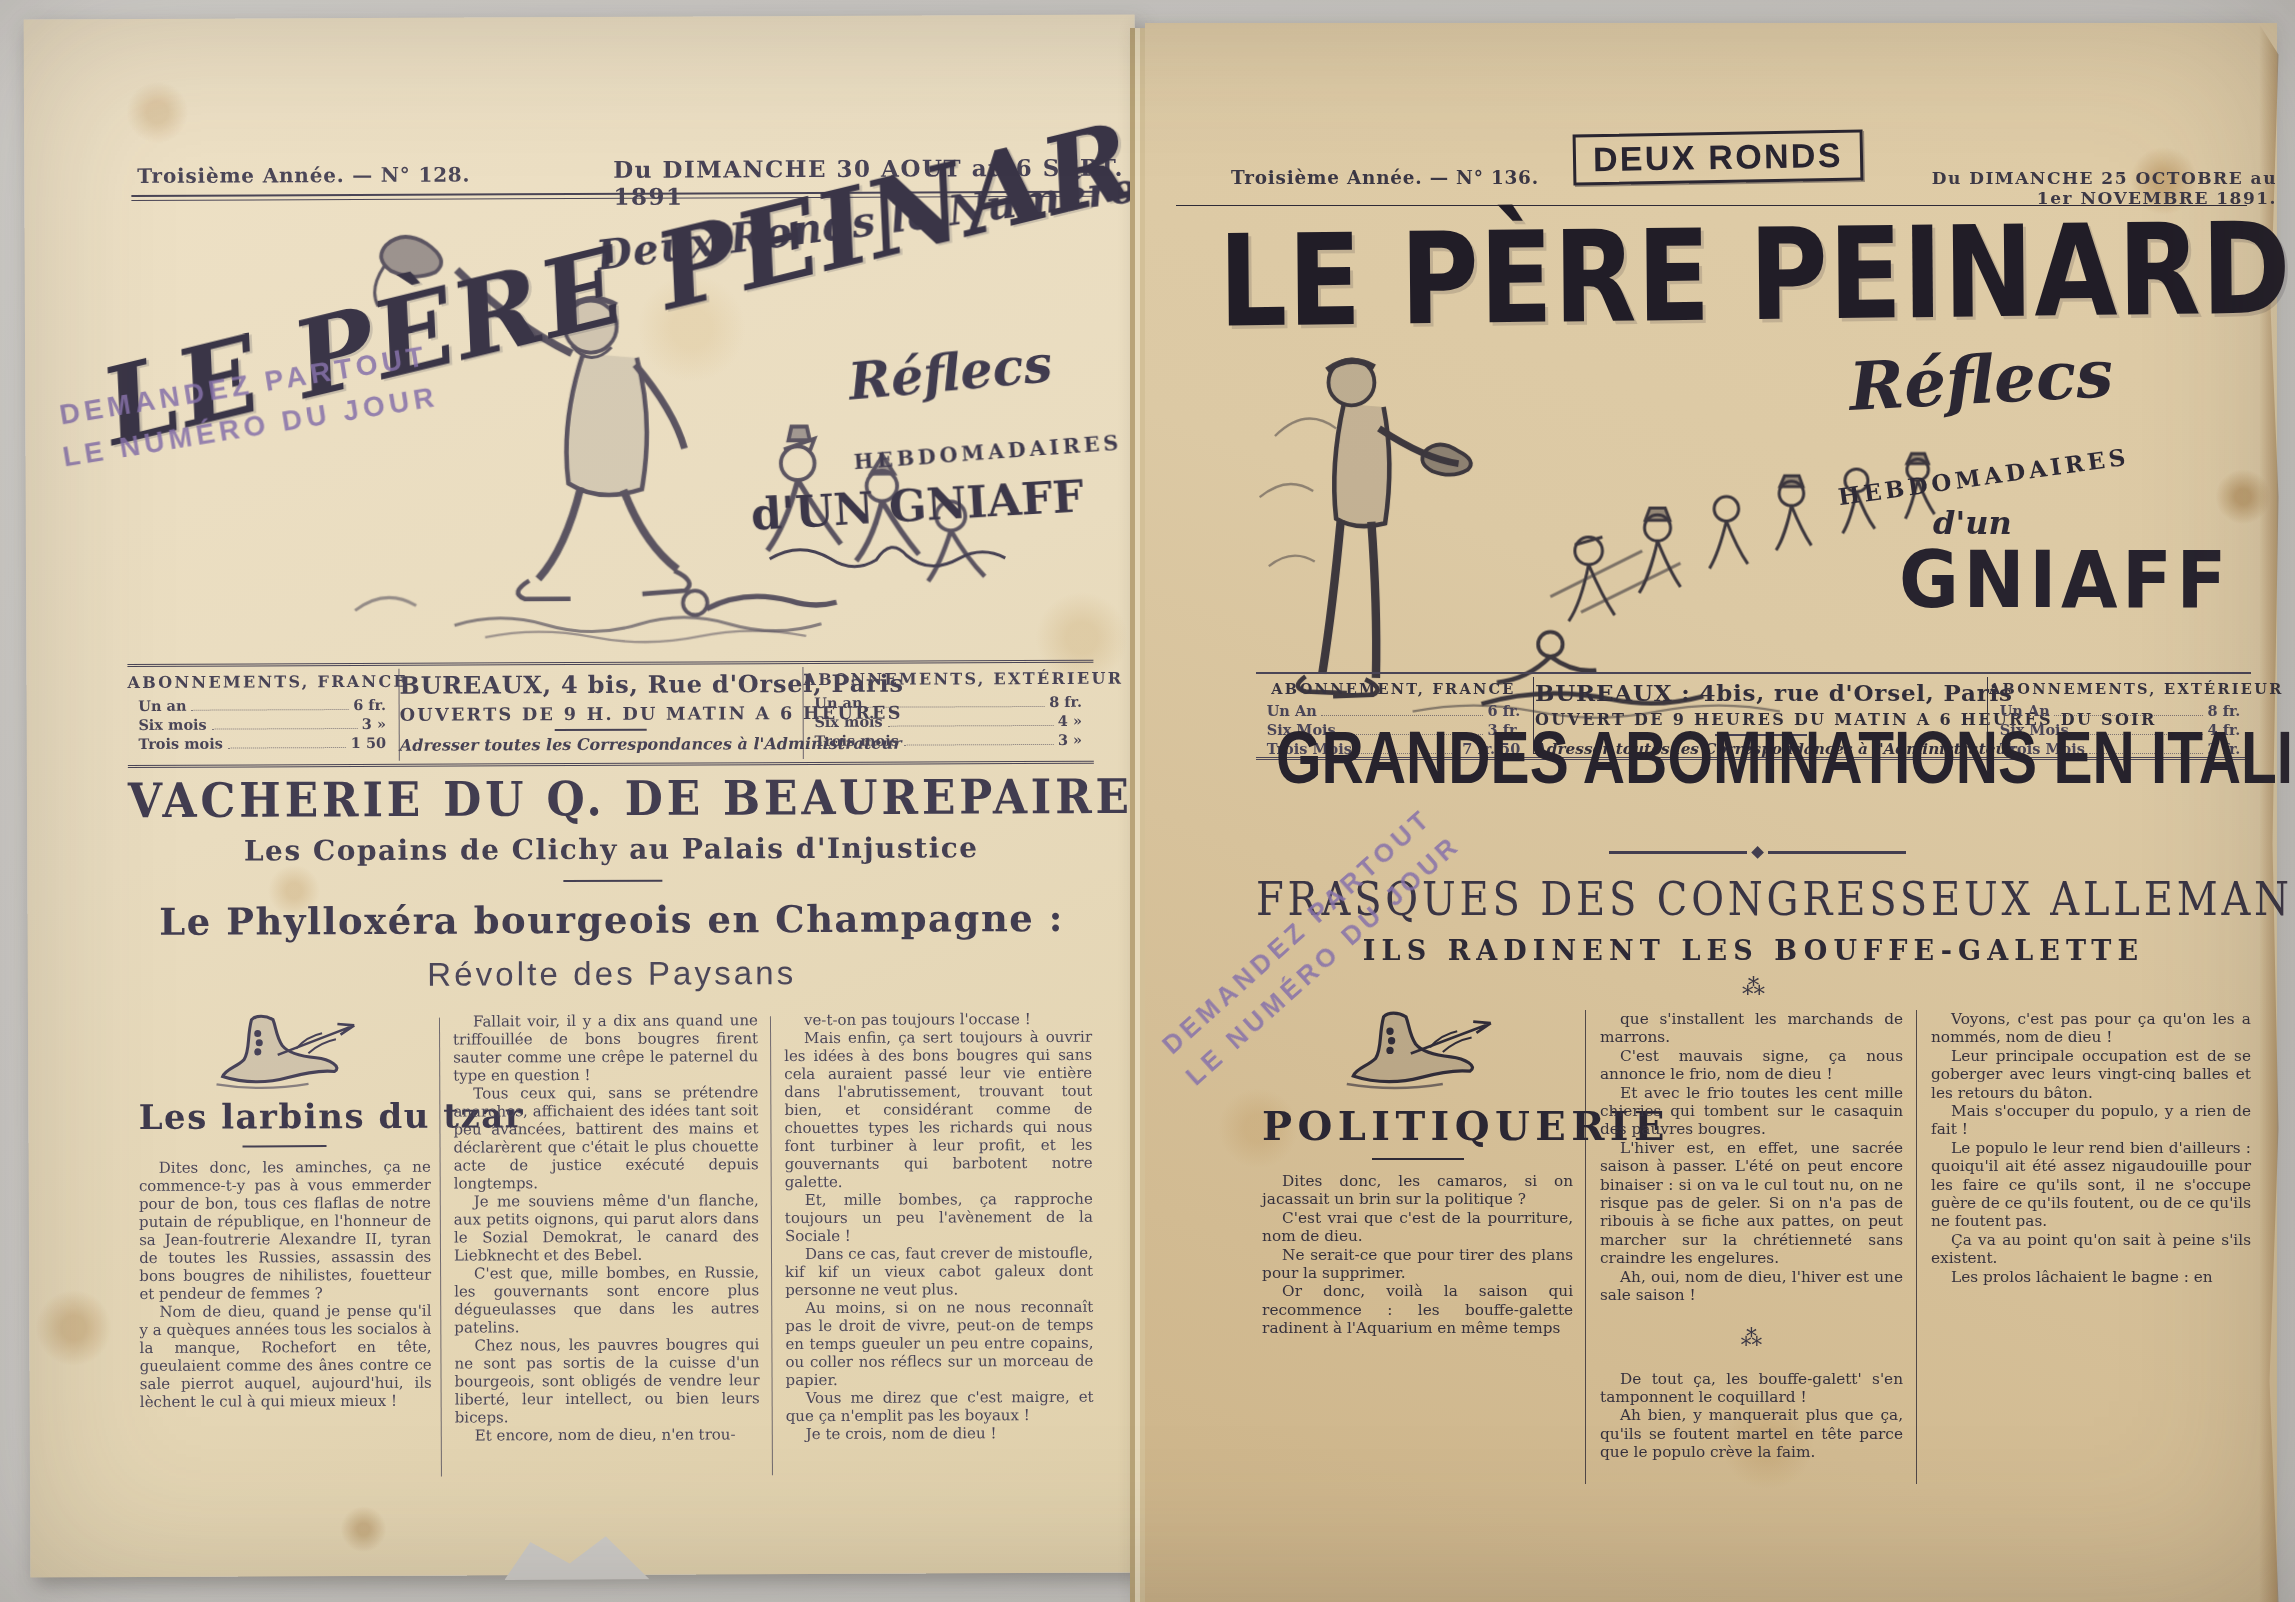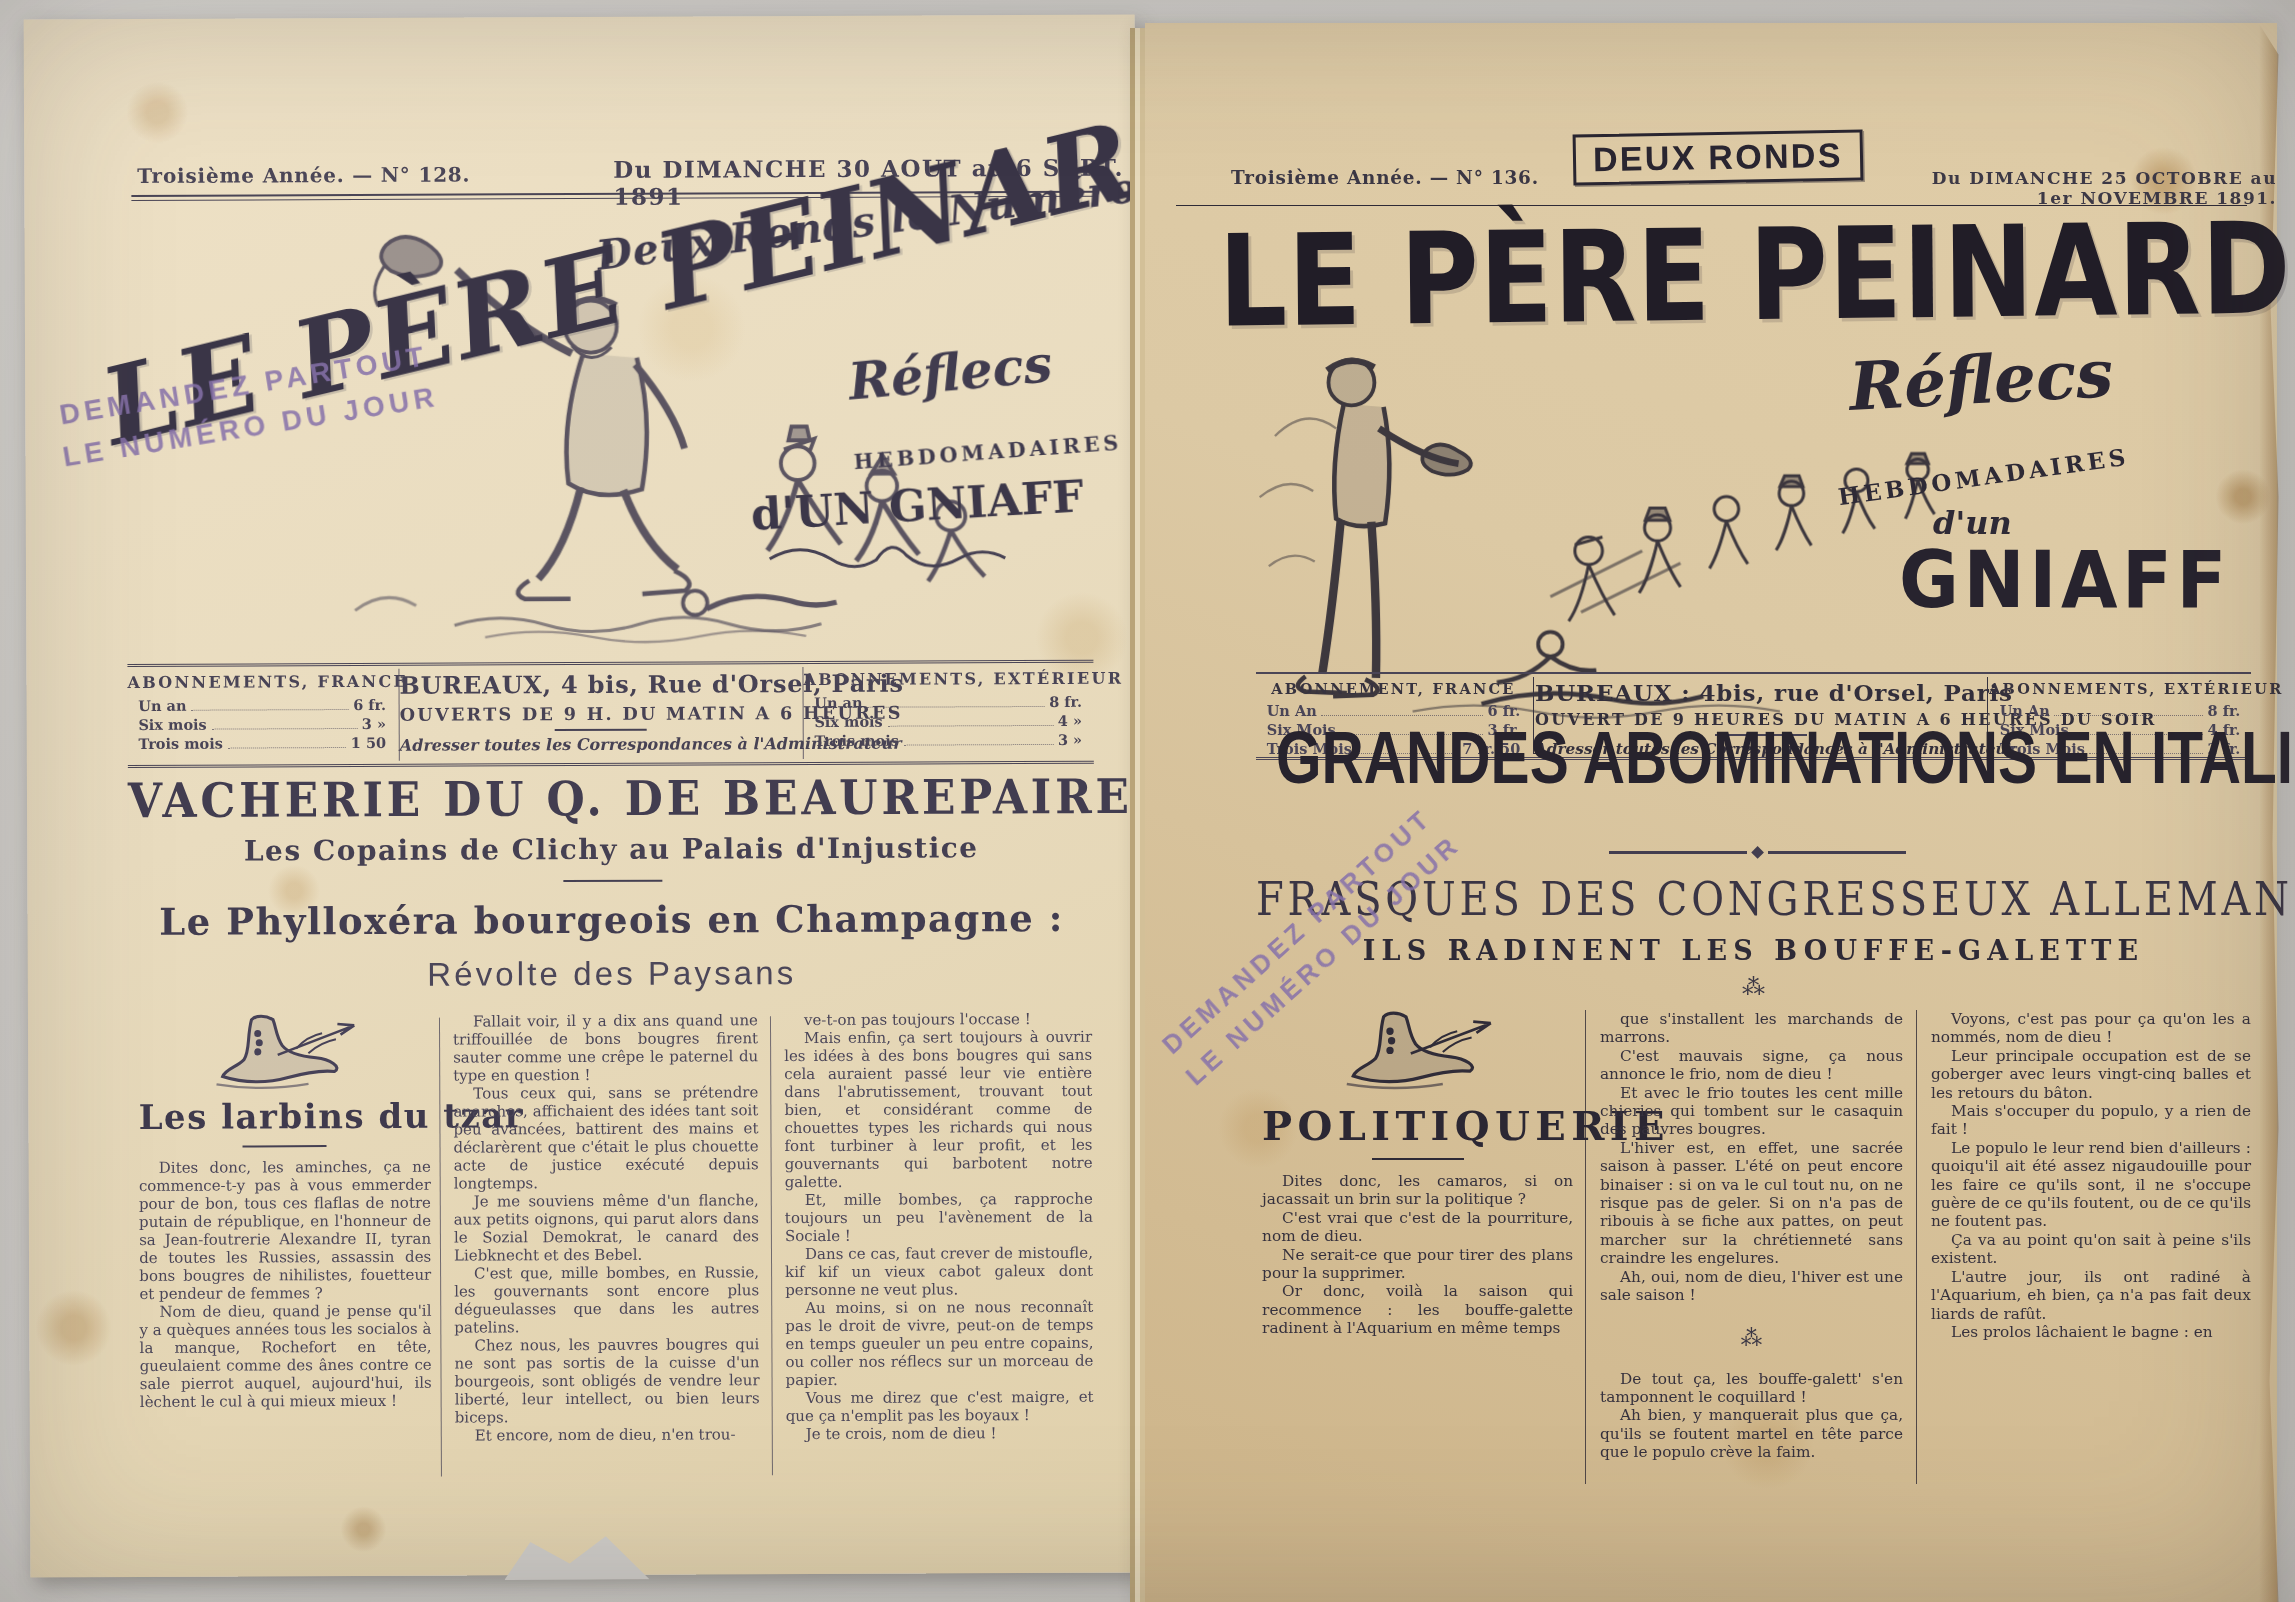--- a/index.html
+++ b/index.html
@@ -444,19 +444,18 @@
             <p>Ah bien, y manquerait plus que ça, qu'ils se foutent martel en tête parce que le populo crève la faim.</p>
           </div>
       </div>
 
       <div class="col body-par rp-par" style="left:675px;width:320px;">
           <p>Voyons, c'est pas pour ça qu'on les a nommés, nom de dieu !</p>
           <p>Leur principale occupation est de se goberger avec leurs vingt-cinq balles et les retours du bâton.</p>
           <p>Mais s'occuper du populo, y a rien de fait !</p>
           <p>Le populo le leur rend bien d'ailleurs : quoiqu'il ait été assez nigaudouille pour les faire ce qu'ils sont, il ne s'occupe guère de ce qu'ils foutent, ou de ce qu'ils ne foutent pas.</p>
           <p>Ça va au point qu'on sait à peine s'ils existent.</p>
-          <p>L'autre jour, ils ont radiné à l'Aquarium, eh bien, ça n'a pas fait deux liards de rafût.</p>
           <p>Les prolos lâchaient le bagne : en</p>
         </div>
     </div>
   </div>
 </div>
 
 
 </body></html>

